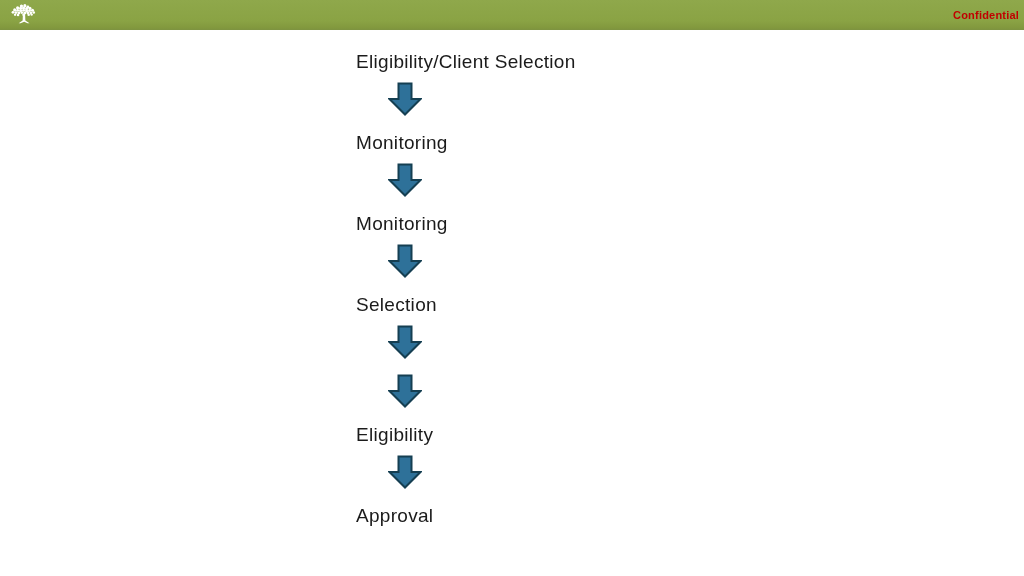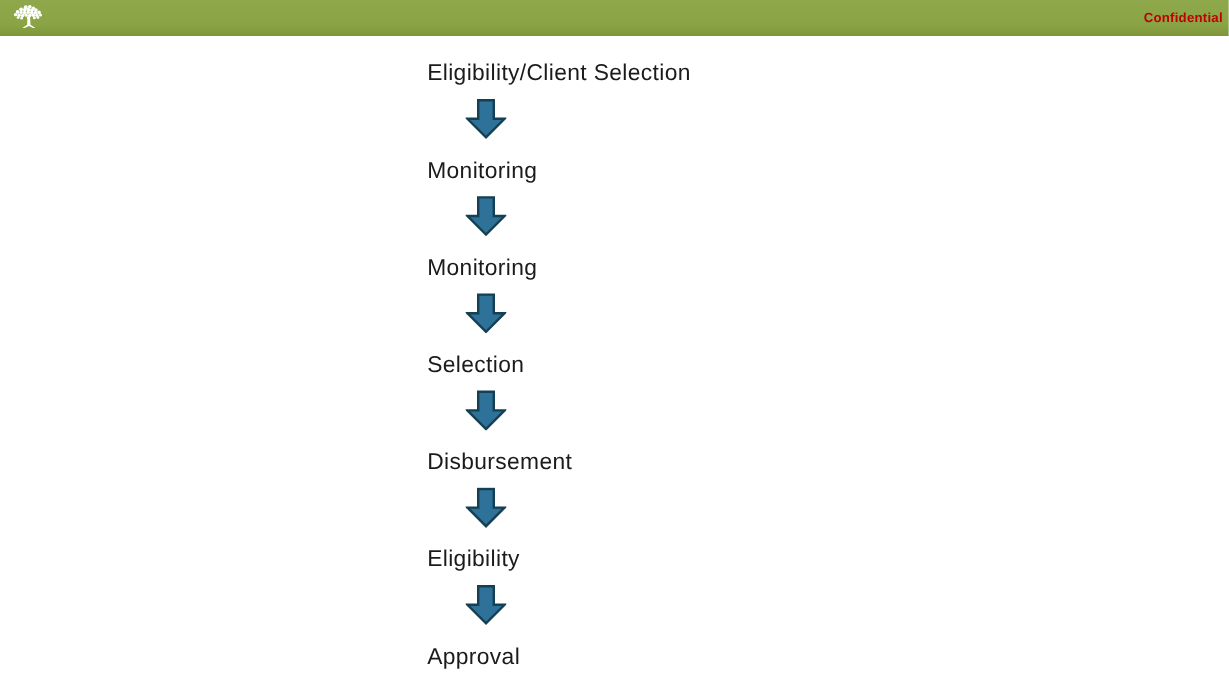--- a/index.html
+++ b/index.html
@@ -151,21 +151,20 @@
     </div>
 
     <div class="step-label">Selection</div>
 
     <div class="arrow">
       <svg viewBox="0 0 34 34">
           <path d="M10.5 1.5 H23.5 V17 H32.5 L17 32.5 L1.5 17 H10.5 Z"></path>
         </svg>
     </div>
 
-    <div class="step-label">Disbursement</div>
 
     <div class="arrow">
       <svg viewBox="0 0 34 34">
           <path d="M10.5 1.5 H23.5 V17 H32.5 L17 32.5 L1.5 17 H10.5 Z"></path>
         </svg>
     </div>
 
     <div class="step-label">Eligibility</div>
 
     <div class="arrow">

